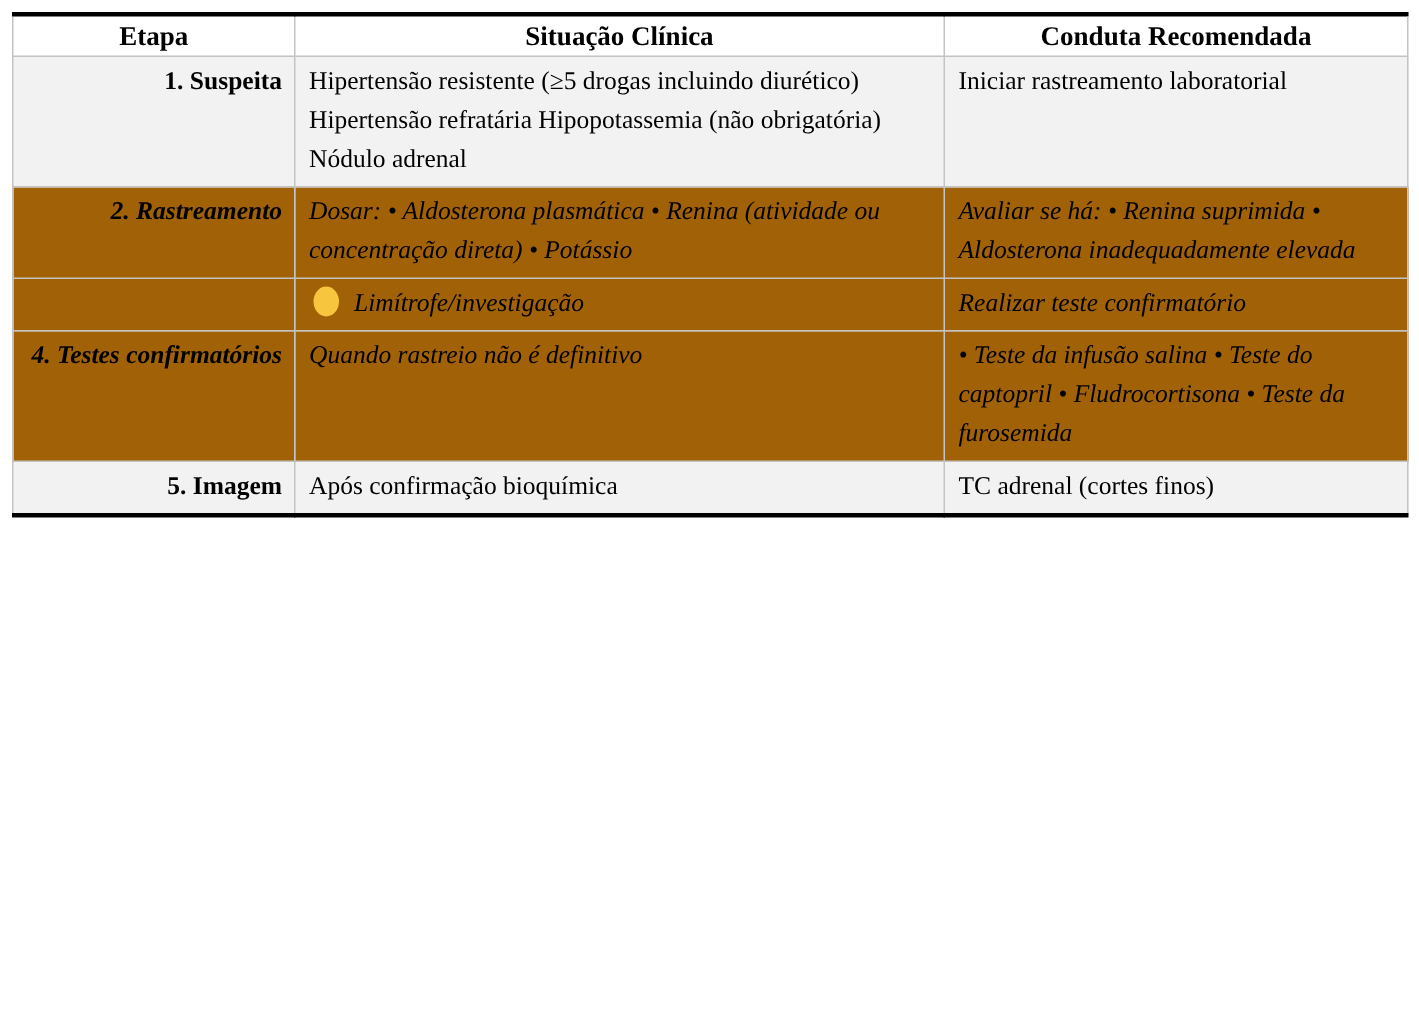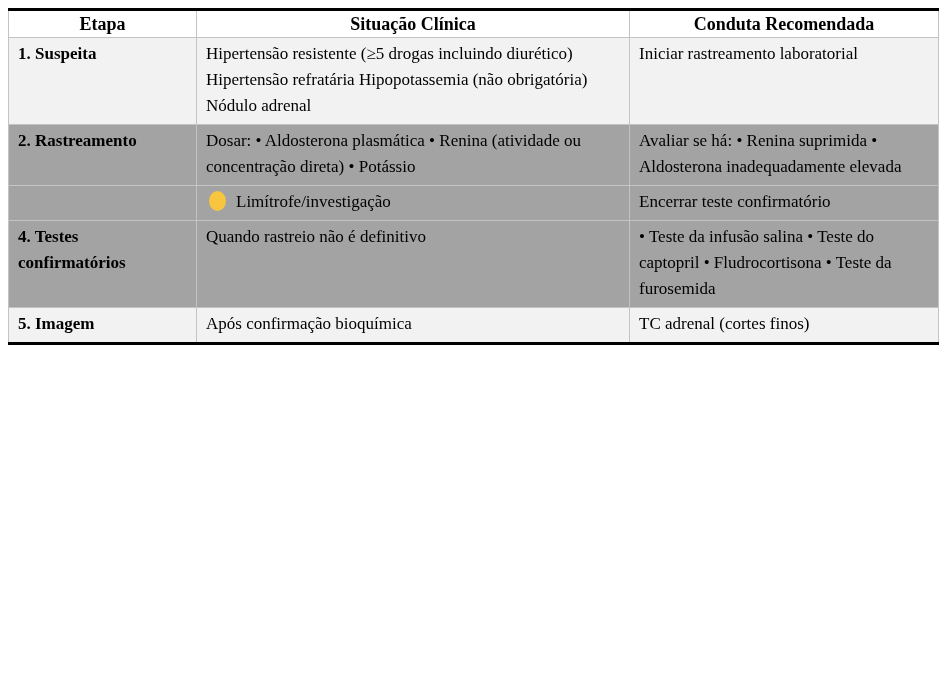--- a/index.html
+++ b/index.html
@@ -34,23 +34,24 @@
   }
   table.protocol th {
     font-size: 18px;
     font-weight: bold;
     line-height: 22px;
     padding: 2px 4px;
     background: #ffffff;
   }
   td.etapa-cell {
     font-weight: bold;
+    text-align: right;
   }
   tr.shaded td { background: #f2f2f2; }
-  tr.plain  td { background: #a3a3a3; }
+  tr.plain  td { background: #a16207; font-style: italic; }
   .dot {
     display: inline-block;
     width: 17px;
     height: 20px;
     border-radius: 50%;
     vertical-align: -4px;
     margin: 0 10px 0 3px;
   }
 </style>
 </head>
@@ -77,21 +78,21 @@
           <td>Iniciar rastreamento laboratorial</td>
         </tr>
         <tr class="plain">
           <td class="etapa-cell">2. Rastreamento</td>
           <td>Dosar: • Aldosterona plasmática • Renina (atividade ou concentração direta) • Potássio</td>
           <td>Avaliar se há: • Renina suprimida • Aldosterona inadequadamente elevada</td>
         </tr>
         <tr class="plain">
           <td class="etapa-cell"></td>
           <td><span class="dot" style="background: rgb(247, 198, 62);"></span><span>Limítrofe/investigação</span></td>
-          <td>Encerrar teste confirmatório</td>
+          <td>Realizar teste confirmatório</td>
         </tr>
         <tr class="plain">
           <td class="etapa-cell">4. Testes confirmatórios</td>
           <td>Quando rastreio não é definitivo</td>
           <td>• Teste da infusão salina • Teste do captopril • Fludrocortisona • Teste da furosemida</td>
         </tr>
         <tr class="shaded">
           <td class="etapa-cell">5. Imagem</td>
           <td>Após confirmação bioquímica</td>
           <td>TC adrenal (cortes finos)</td>

